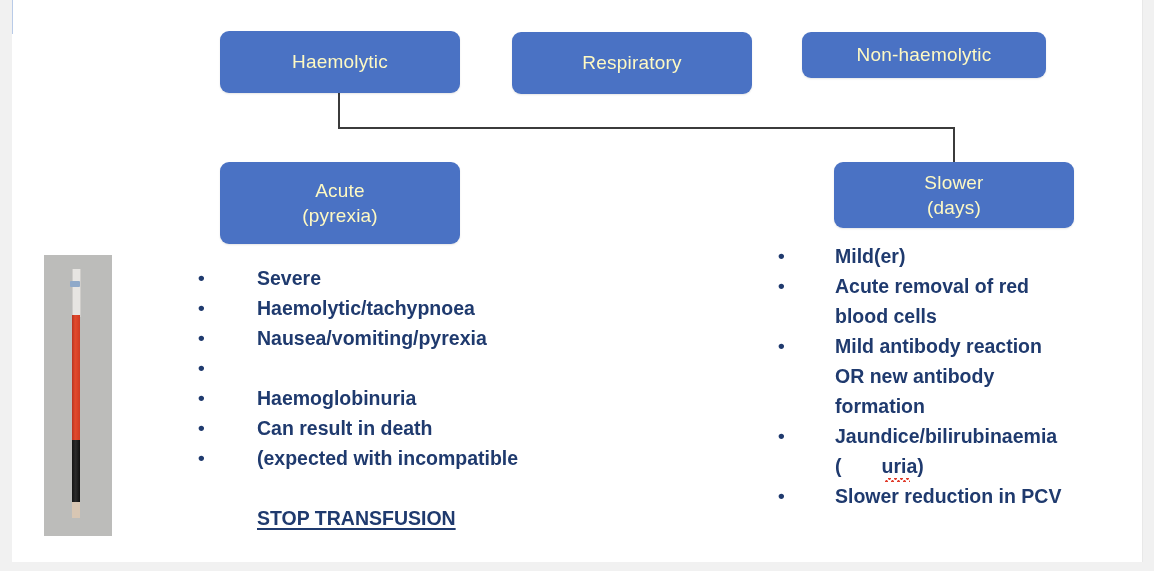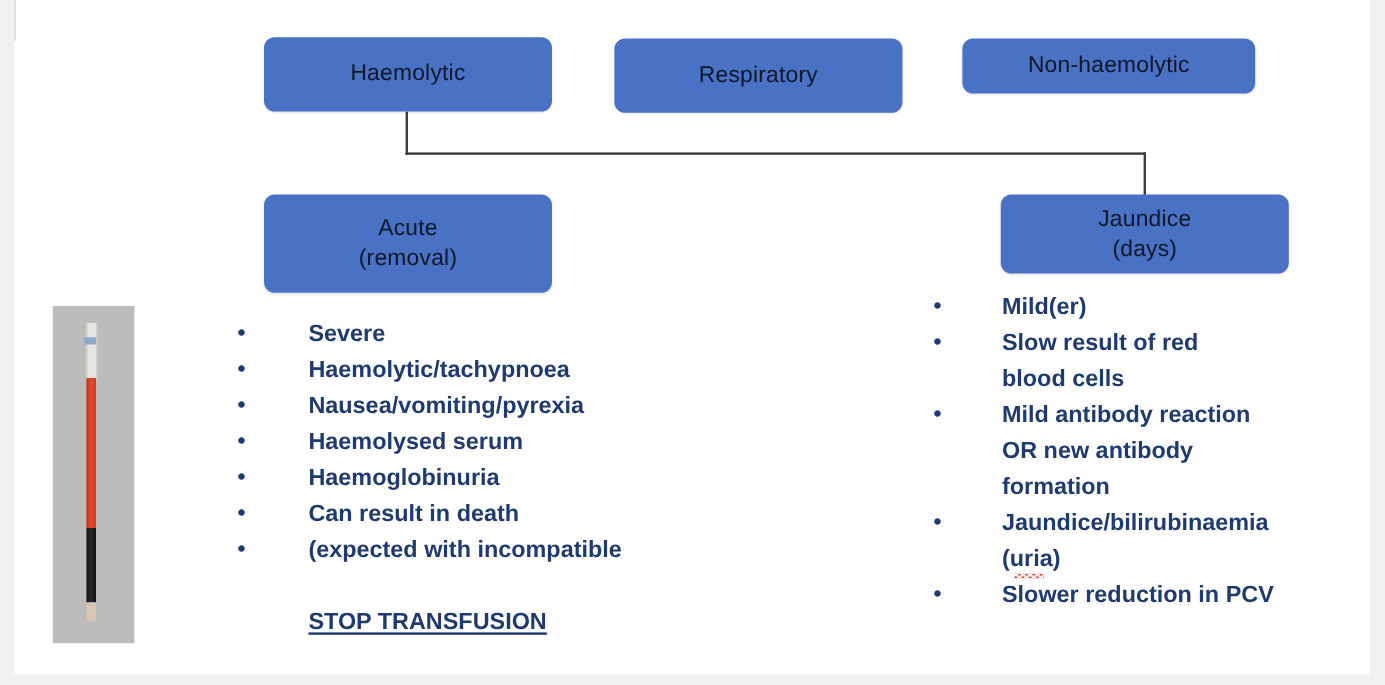--- a/index.html
+++ b/index.html
@@ -23,21 +23,21 @@
     background: #ffffff;
     border-right: 1px solid #e8e8e8;
     overflow: hidden;
   }
 
   
   .node {
     position: absolute;
     background: #4a72c4;
     border-radius: 9px;
-    color: #0f172a;
+    color: #fef9c3;
     display: flex;
     flex-direction: column;
     align-items: center;
     justify-content: center;
     font-size: 19px;
     font-weight: 400;
     line-height: 1.33;
     letter-spacing: .2px;
     text-align: center;
     box-shadow: 0 1px 2px rgba(0,0,0,.10);
@@ -135,20 +135,21 @@
   .underlined {
     text-decoration: underline;
     text-underline-offset: 3px;
     text-decoration-thickness: 2px;
   }
 
   
   .squiggle {
     position: relative;
     display: inline-block;
+    margin-left: 40px;
   }
   .squiggle::after {
     content: "";
     position: absolute;
     left: 3px;
     right: 7px;
     bottom: -1px;
     height: 4px;
     background-image:
       radial-gradient(circle at 1.5px 3.2px, #e03a2a 1.1px, transparent 1.3px),
@@ -174,25 +175,25 @@
   <div class="node" id="node-respiratory">
     <span>Respiratory</span>
   </div>
 
   <div class="node" id="node-nonhaem">
     <span>Non-haemolytic</span>
   </div>
 
   <div class="node" id="node-acute">
     <span>Acute</span>
-    <span>(removal)</span>
+    <span>(pyrexia)</span>
   </div>
 
   <div class="node" id="node-delayed">
-    <span>Jaundice</span>
+    <span>Slower</span>
     <span>(days)</span>
   </div>
 
   <div id="photo">
     <div class="tube-clear"></div>
     <div class="tube-cap"></div>
     <div class="tube-plasma"></div>
     <div class="tube-cells"></div>
     <div class="tube-clay"></div>
   </div>
@@ -205,21 +206,20 @@
       <div class="bl-row">
         <span class="bl-mark">•</span>
         <span class="bl-text">Haemolytic/tachypnoea</span>
       </div>
       <div class="bl-row">
         <span class="bl-mark">•</span>
         <span class="bl-text">Nausea/vomiting/pyrexia</span>
       </div>
       <div class="bl-row">
         <span class="bl-mark">•</span>
-        <span class="bl-text">Haemolysed serum</span>
       </div>
       <div class="bl-row">
         <span class="bl-mark">•</span>
         <span class="bl-text">Haemoglobinuria</span>
       </div>
       <div class="bl-row">
         <span class="bl-mark">•</span>
         <span class="bl-text">Can result in death</span>
       </div>
       <div class="bl-row">
@@ -235,21 +235,21 @@
       </div>
     </div>
 
   <div class="bullet-list" id="list-delayed">
       <div class="bl-row">
         <span class="bl-mark">•</span>
         <span class="bl-text">Mild(er)</span>
       </div>
       <div class="bl-row">
         <span class="bl-mark">•</span>
-        <span class="bl-text">Slow result of red</span>
+        <span class="bl-text">Acute removal of red</span>
       </div>
       <div class="bl-row no-bullet">
         <span class="bl-mark">•</span>
         <span class="bl-text">blood cells</span>
       </div>
       <div class="bl-row">
         <span class="bl-mark">•</span>
         <span class="bl-text">Mild antibody reaction</span>
       </div>
       <div class="bl-row no-bullet">

